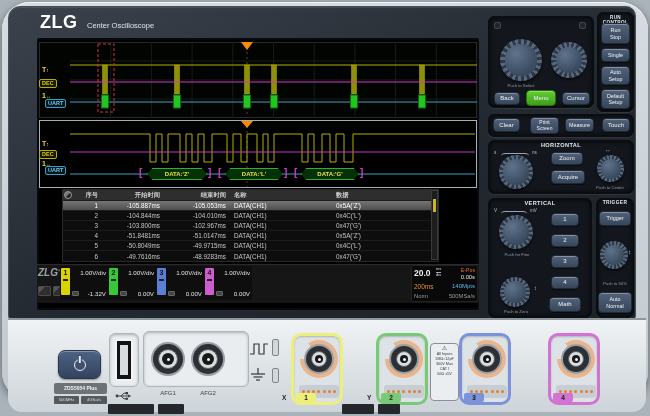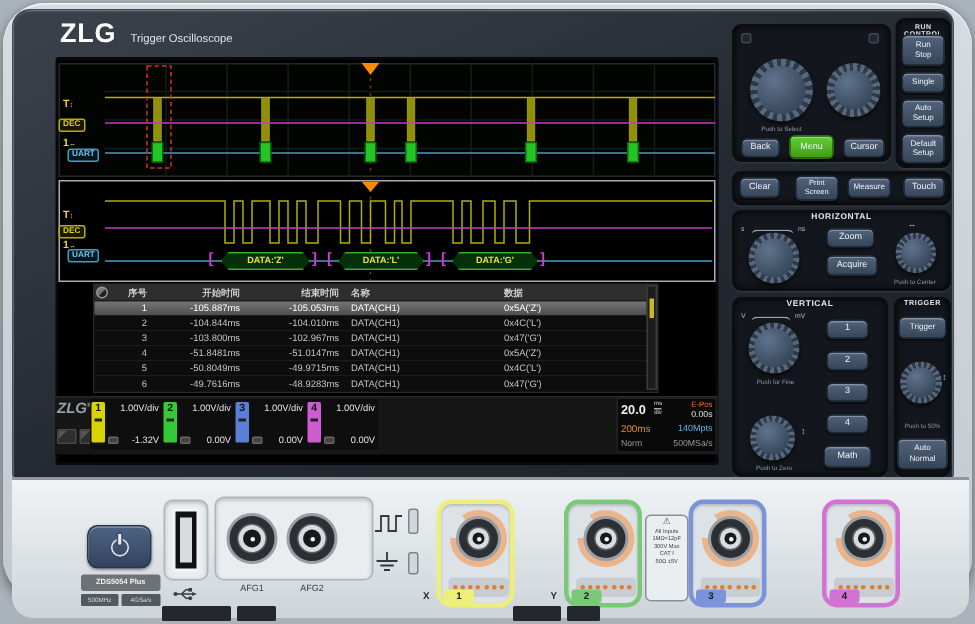--- a/index.html
+++ b/index.html
@@ -75,21 +75,21 @@
   .foot{background:#24282c;border-radius:1px;height:10px;top:402px}
 </style>
 </head>
 <body>
 
 <div class="a device">
 
   <div class="a top-shell"></div>
 
   <div class="a" style="left:38px;top:10px;color:#fff;font-size:18px;font-weight:bold;letter-spacing:.5px">ZLG</div>
-  <div class="a" style="left:85px;top:19px;color:#dfe4e9;font-size:7.5px">Trigger Oscilloscope</div>
+  <div class="a" style="left:85px;top:19px;color:#dfe4e9;font-size:7.5px">Center Oscilloscope</div>
 
   <div class="a screen"></div>
 
   <div class="a wavepanel1"></div>
   <svg class="a" style="left:68px;top:40px" width="407" height="76" viewBox="0 0 407 76">
     <g stroke="#141d14" stroke-width="1">
       <line x1="40.7" y1="0" x2="40.7" y2="76"></line>
         <line x1="81.4" y1="0" x2="81.4" y2="76"></line>
         <line x1="122.1" y1="0" x2="122.1" y2="76"></line>
         <line x1="162.8" y1="0" x2="162.8" y2="76"></line>

